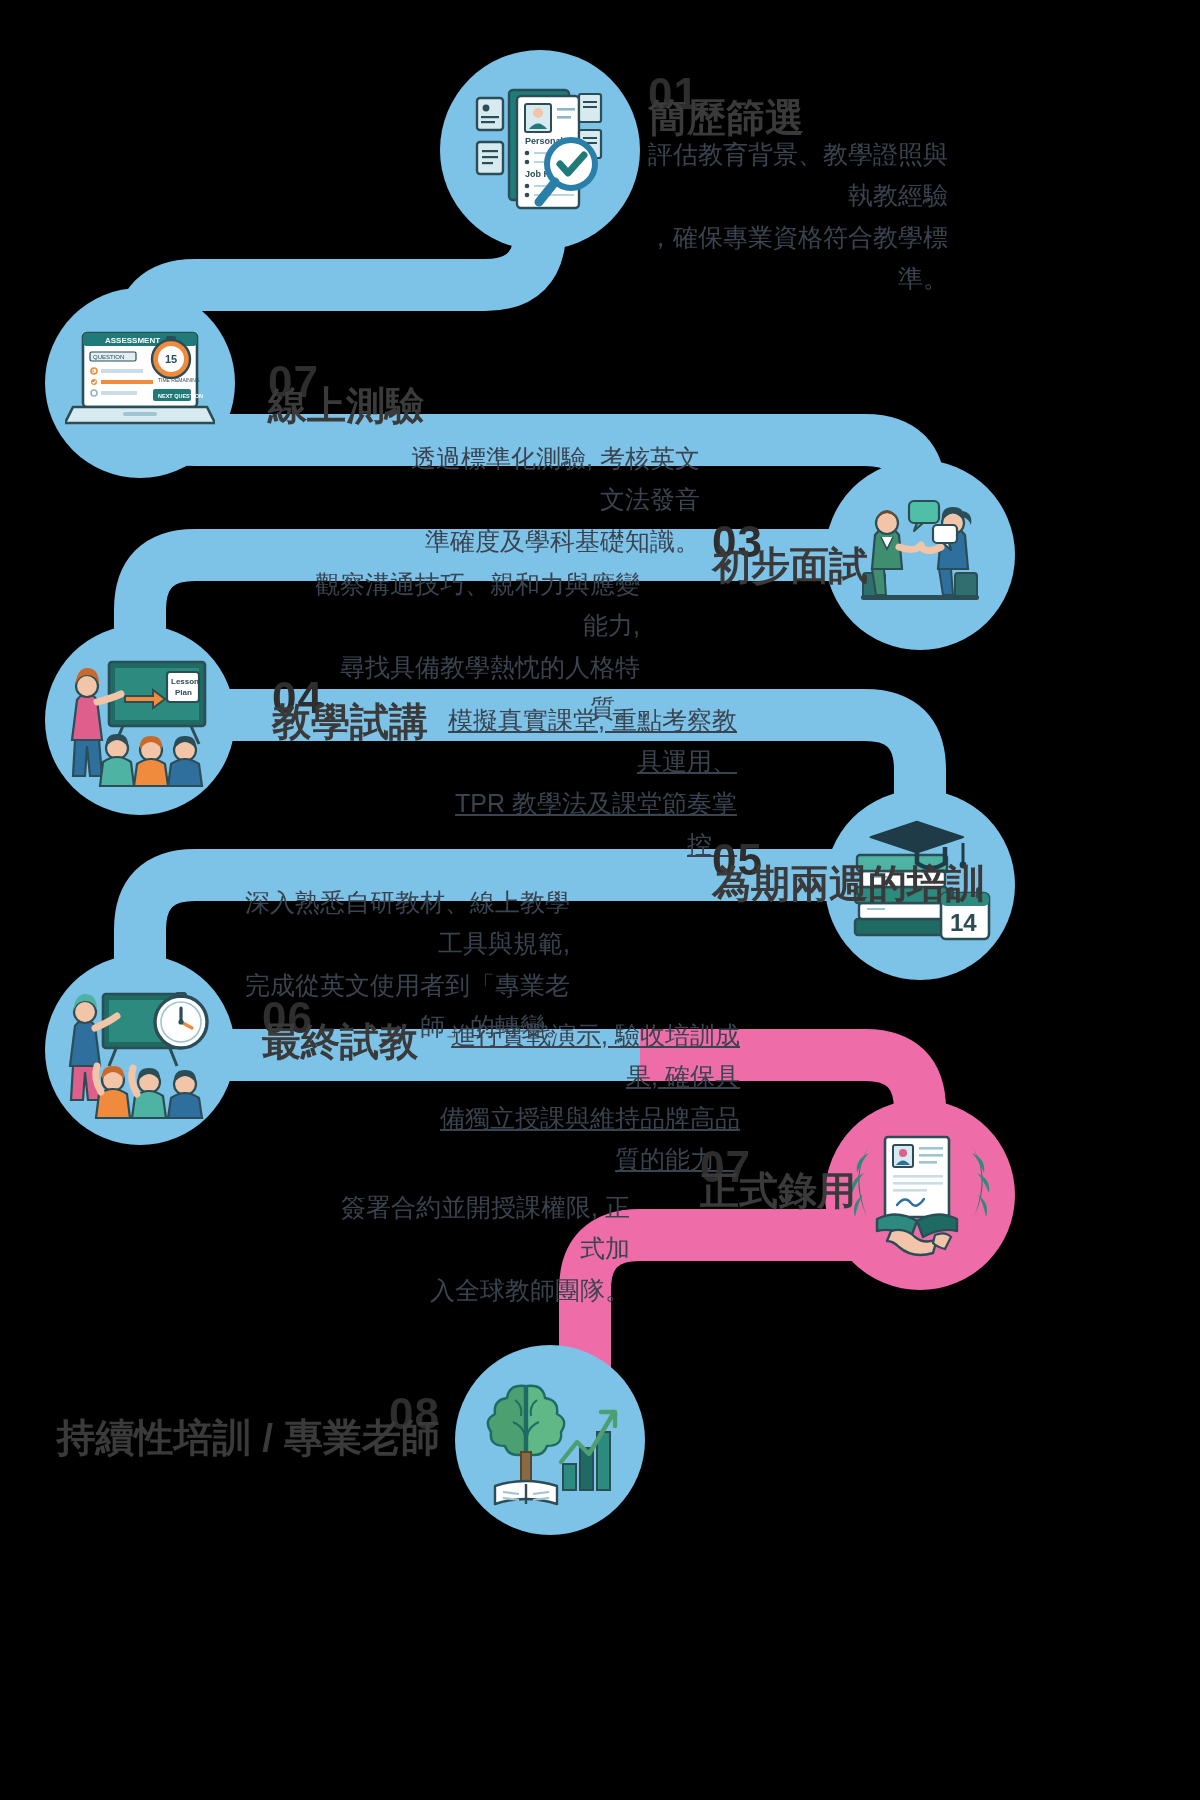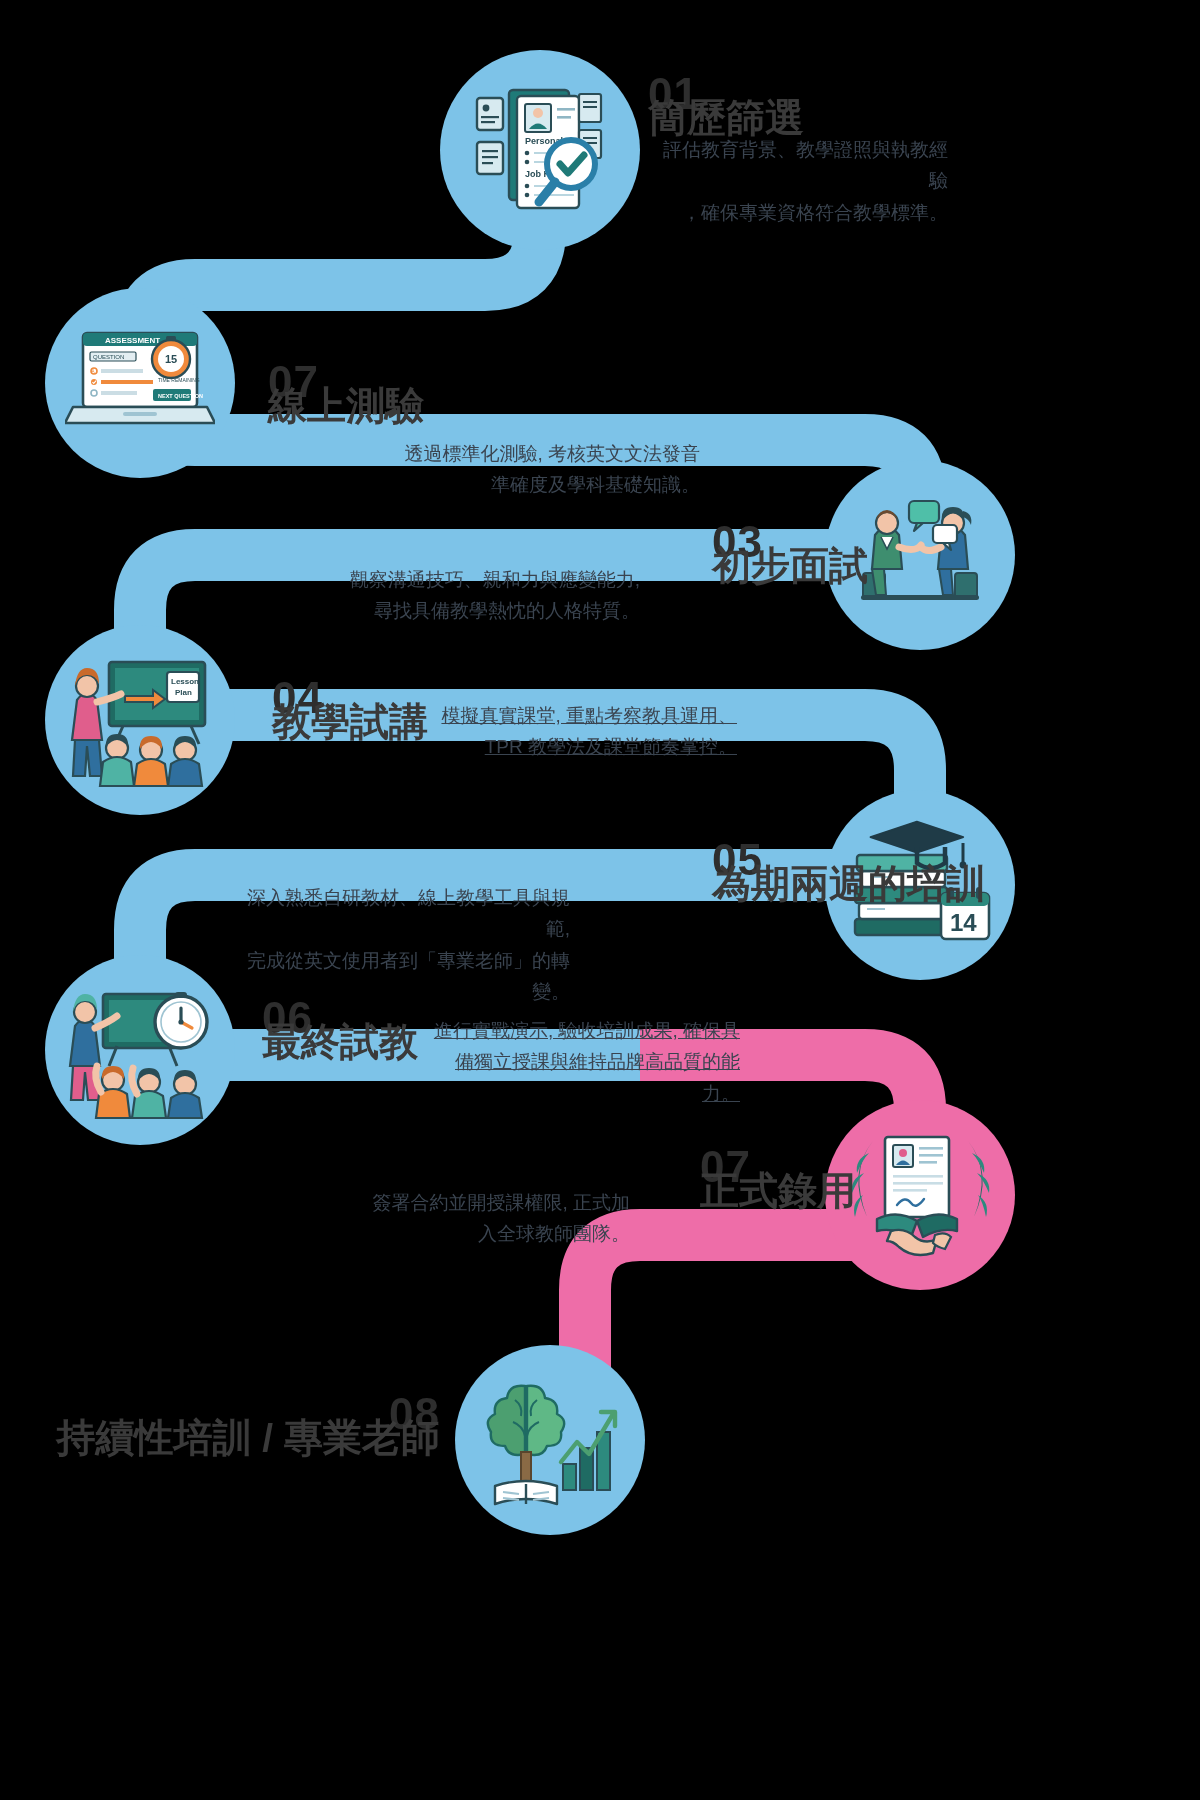--- a/index.html
+++ b/index.html
@@ -58,21 +58,21 @@
   .title {
     font-size: 39px;
     font-weight: 700;
     color: #3A3A3A;
     line-height: 1;
     position: absolute;
     top: 26px;
     white-space: nowrap;
   }
   .desc {
-    font-size: 19px;
+    font-size: 25px;
     color: #3A4450;
     line-height: 1.65;
     white-space: pre-line;
   }
   
   .al-left  { text-align: right; text-decoration: underline;  }
   .al-right { text-align: right; margin-top: 32px; }
   .al-left  .num   { left: 0; }
   .al-left  .title { left: 0; }
   .al-right .num   { right: 0; }

